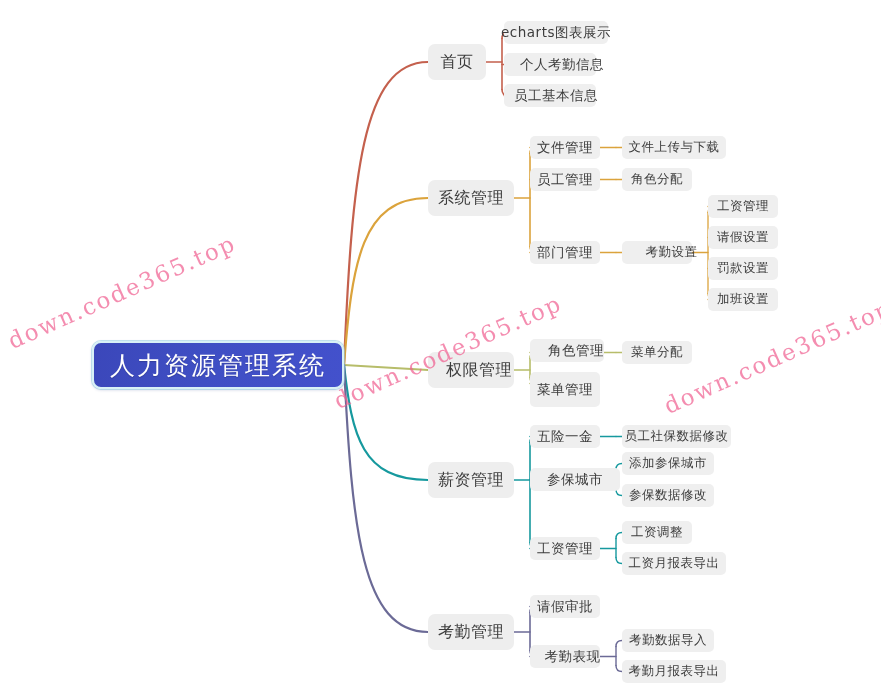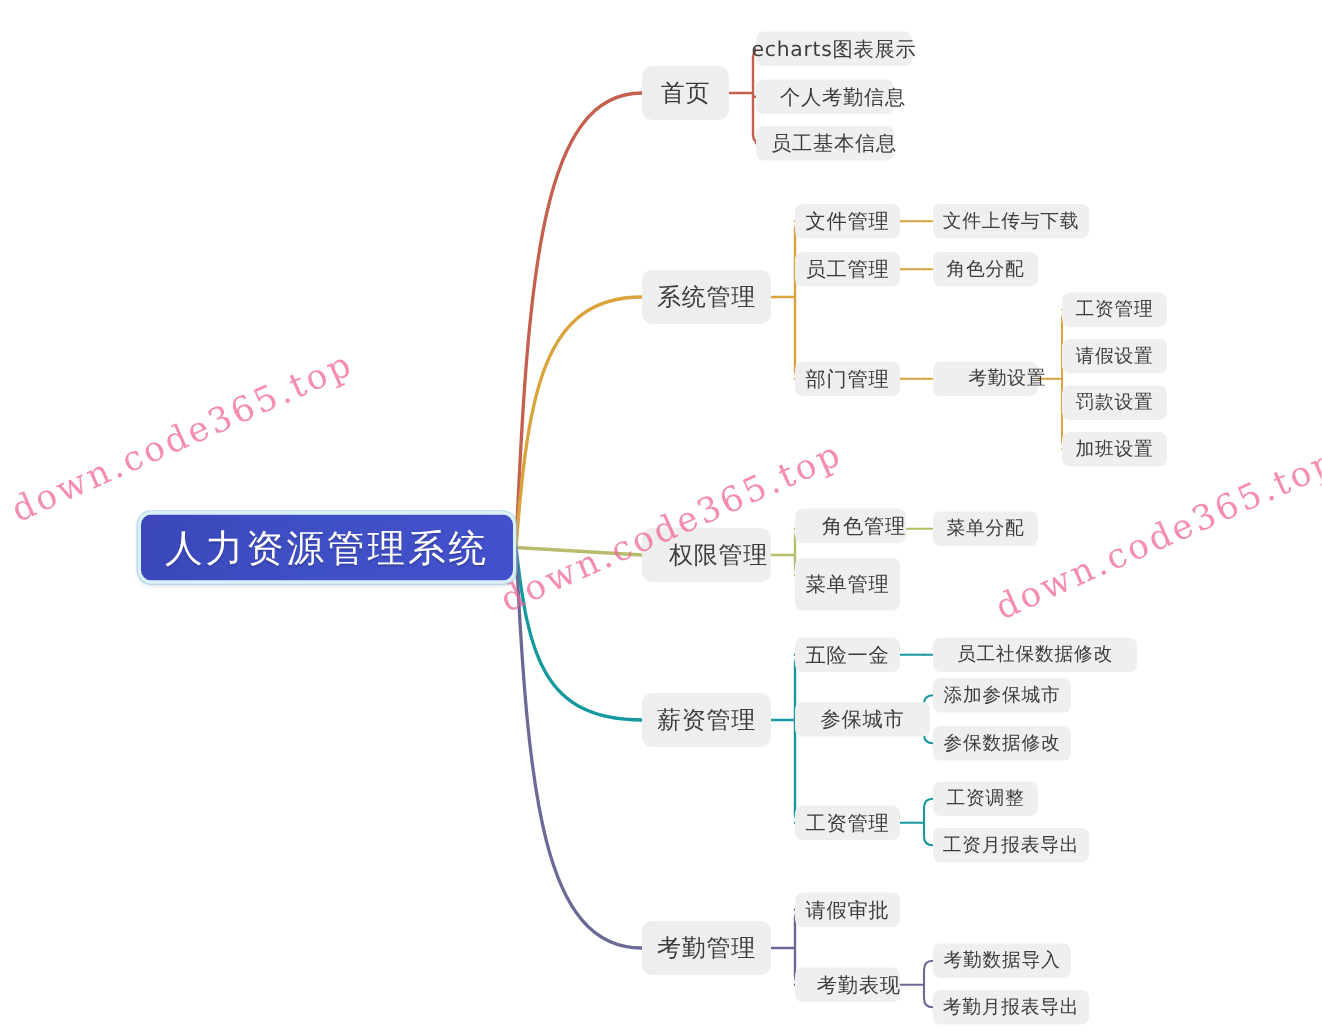--- a/index.html
+++ b/index.html
@@ -194,21 +194,21 @@
     </div>
     <div class="node lvl2" style="left: 530px; top: 372px; width: 70px; height: 35px;">
       <span>菜单管理</span>
     </div>
     <div class="node lvl1" style="left: 428px; top: 462px; width: 86px; height: 36px;">
       <span>薪资管理</span>
     </div>
     <div class="node lvl2" style="left: 530px; top: 425px; width: 70px; height: 23px;">
       <span>五险一金</span>
     </div>
-    <div class="node lvl3" style="left: 622px; top: 425px; width: 136px; height: 23px;">
+    <div class="node lvl3" style="left: 622px; top: 425px; width: 109px; height: 23px;">
       <span>员工社保数据修改</span>
     </div>
     <div class="node lvl2" style="left: 530px; top: 468px; width: 90px; height: 23px;">
       <span>参保城市</span>
     </div>
     <div class="node lvl3" style="left: 622px; top: 452px; width: 92px; height: 23px;">
       <span>添加参保城市</span>
     </div>
     <div class="node lvl3" style="left: 622px; top: 484px; width: 92px; height: 23px;">
       <span>参保数据修改</span>

